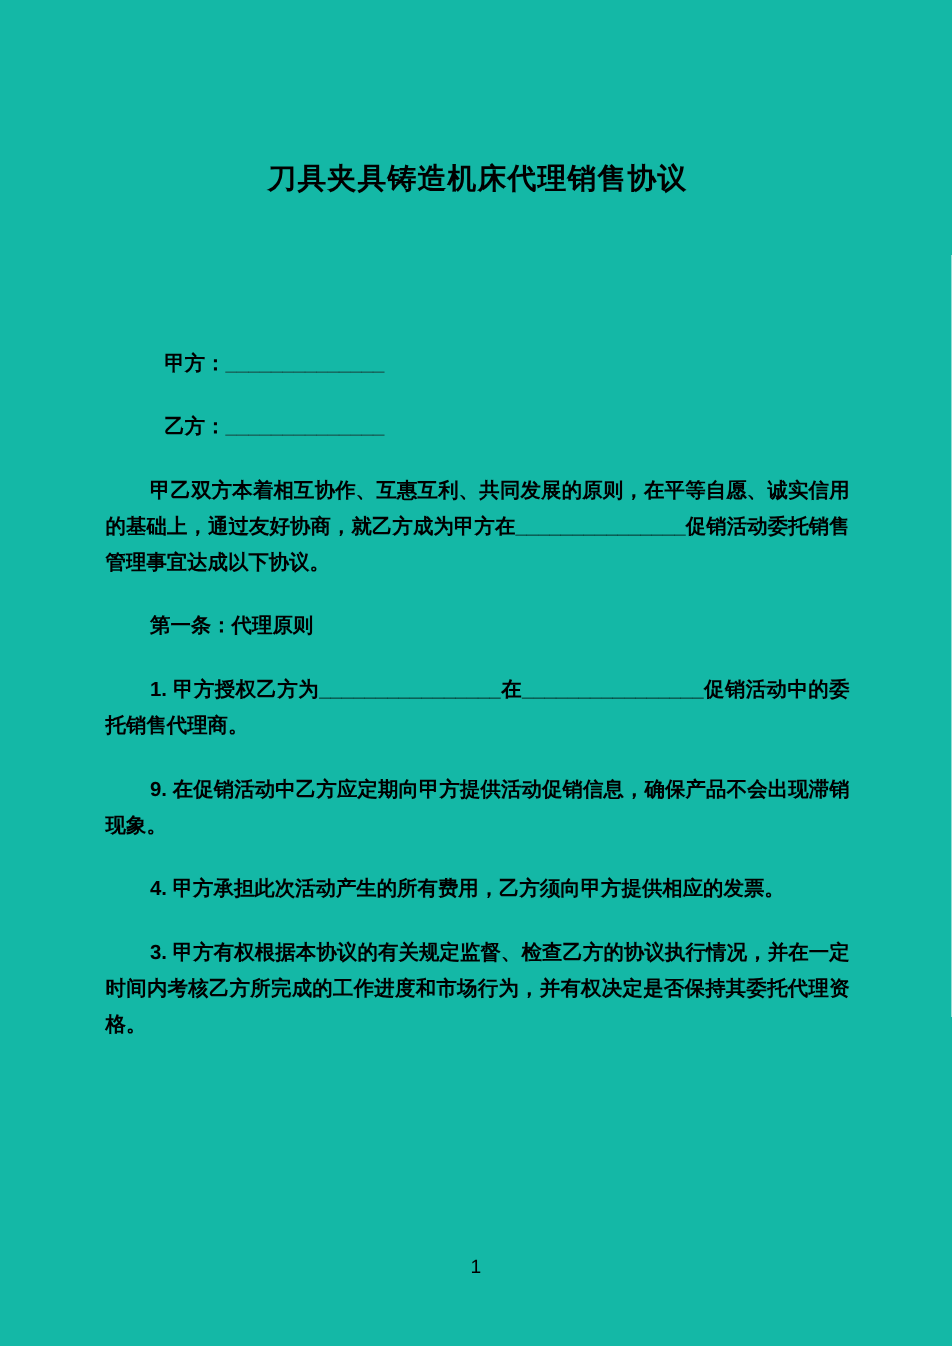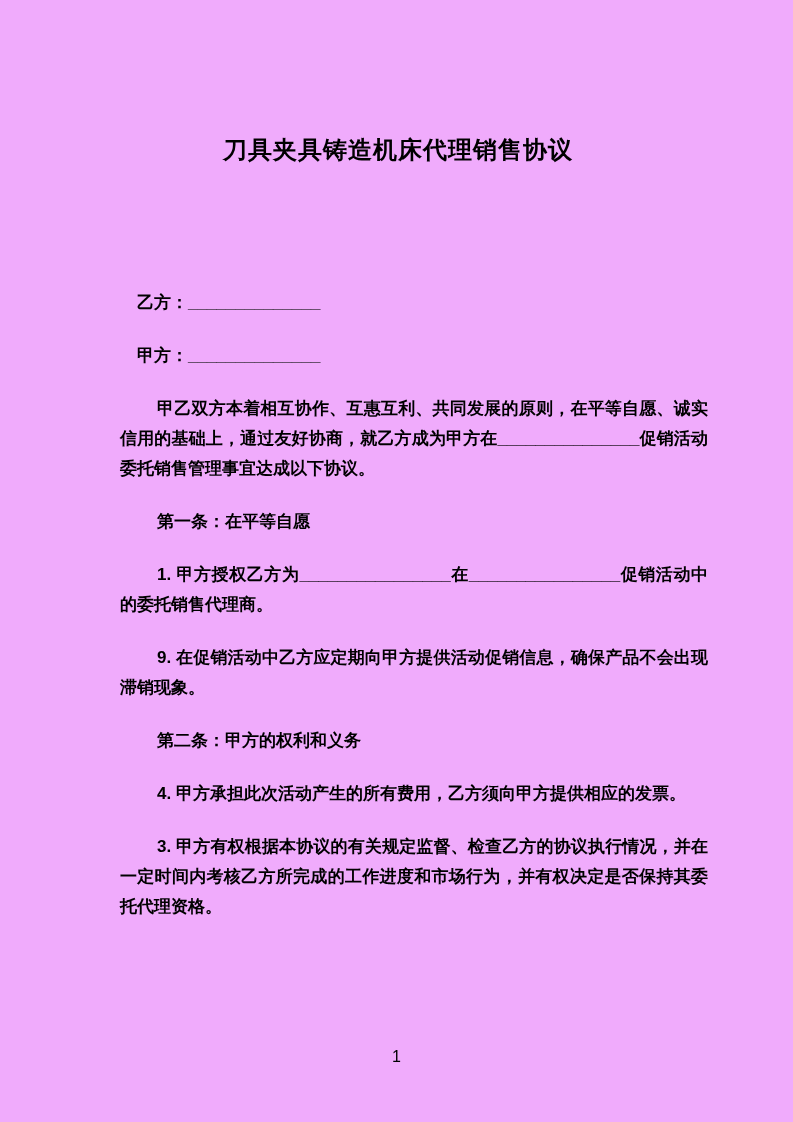--- a/index.html
+++ b/index.html
@@ -4,21 +4,21 @@
 <style>
   html, body {
     margin: 0;
     padding: 0;
     background: #ffffff;
   }
   .page {
     position: relative;
     width: 793px;
     height: 1122px;
-    background: #f0abfc;
+    background: #14b8a6;
     box-sizing: border-box;
     padding: 132px 85px 0 88px;
     font-family: "Liberation Sans", sans-serif;
     color: #000000;
     overflow: hidden;
   }
   .doc-title {
     font-size: 24px;
     line-height: 36px;
     font-weight: 700;
@@ -27,21 +27,20 @@
     letter-spacing: 1px;
   }
   .para {
     font-size: 17px;
     line-height: 30px;
     font-weight: 700;
     margin: 0 0 23px 0;
   }
   .indent {
     text-indent: 37px;
-    margin-left: 32px;
   }
   .justify {
     text-align: justify;
   }
   .party-line {
     padding-left: 49px;
   }
   .blank-underline {
     font-weight: 700;
     color: #1a1a1a;
@@ -59,34 +58,33 @@
     color: #000000;
   }
 </style>
 </head>
 <body>
 
 <div class="page">
 
   <h1 class="doc-title">刀具夹具铸造机床代理销售协议</h1>
 
+  <p class="para party-line"><span>甲方：</span><span class="blank-underline">______________</span></p>
+
   <p class="para party-line"><span>乙方：</span><span class="blank-underline">______________</span></p>
-
-  <p class="para party-line"><span>甲方：</span><span class="blank-underline">______________</span></p>
 
   <p class="para indent justify">甲乙双方本着相互协作、互惠互利、共同发展的原则，在平等自愿、诚实信用的基础上，通过友好协商，就乙方成为甲方在_______________促销活动委托销售管理事宜达成以下协议。</p>
 
-  <p class="para indent">第一条：在平等自愿</p>
+  <p class="para indent">第一条：代理原则</p>
 
   <p class="para indent justify">1. 甲方授权乙方为________________在________________促销活动中的委托销售代理商。</p>
 
 
   <p class="para indent justify">9. 在促销活动中乙方应定期向甲方提供活动促销信息，确保产品不会出现滞销现象。</p>
 
-  <p class="para indent">第二条：甲方的权利和义务</p>
 
 
   <p class="para indent justify">4. 甲方承担此次活动产生的所有费用，乙方须向甲方提供相应的发票。</p>
 
   <p class="para indent justify">3. 甲方有权根据本协议的有关规定监督、检查乙方的协议执行情况，并在一定时间内考核乙方所完成的工作进度和市场行为，并有权决定是否保持其委托代理资格。</p>
 
   <div class="page-footer">1</div>
 
 </div>
 

